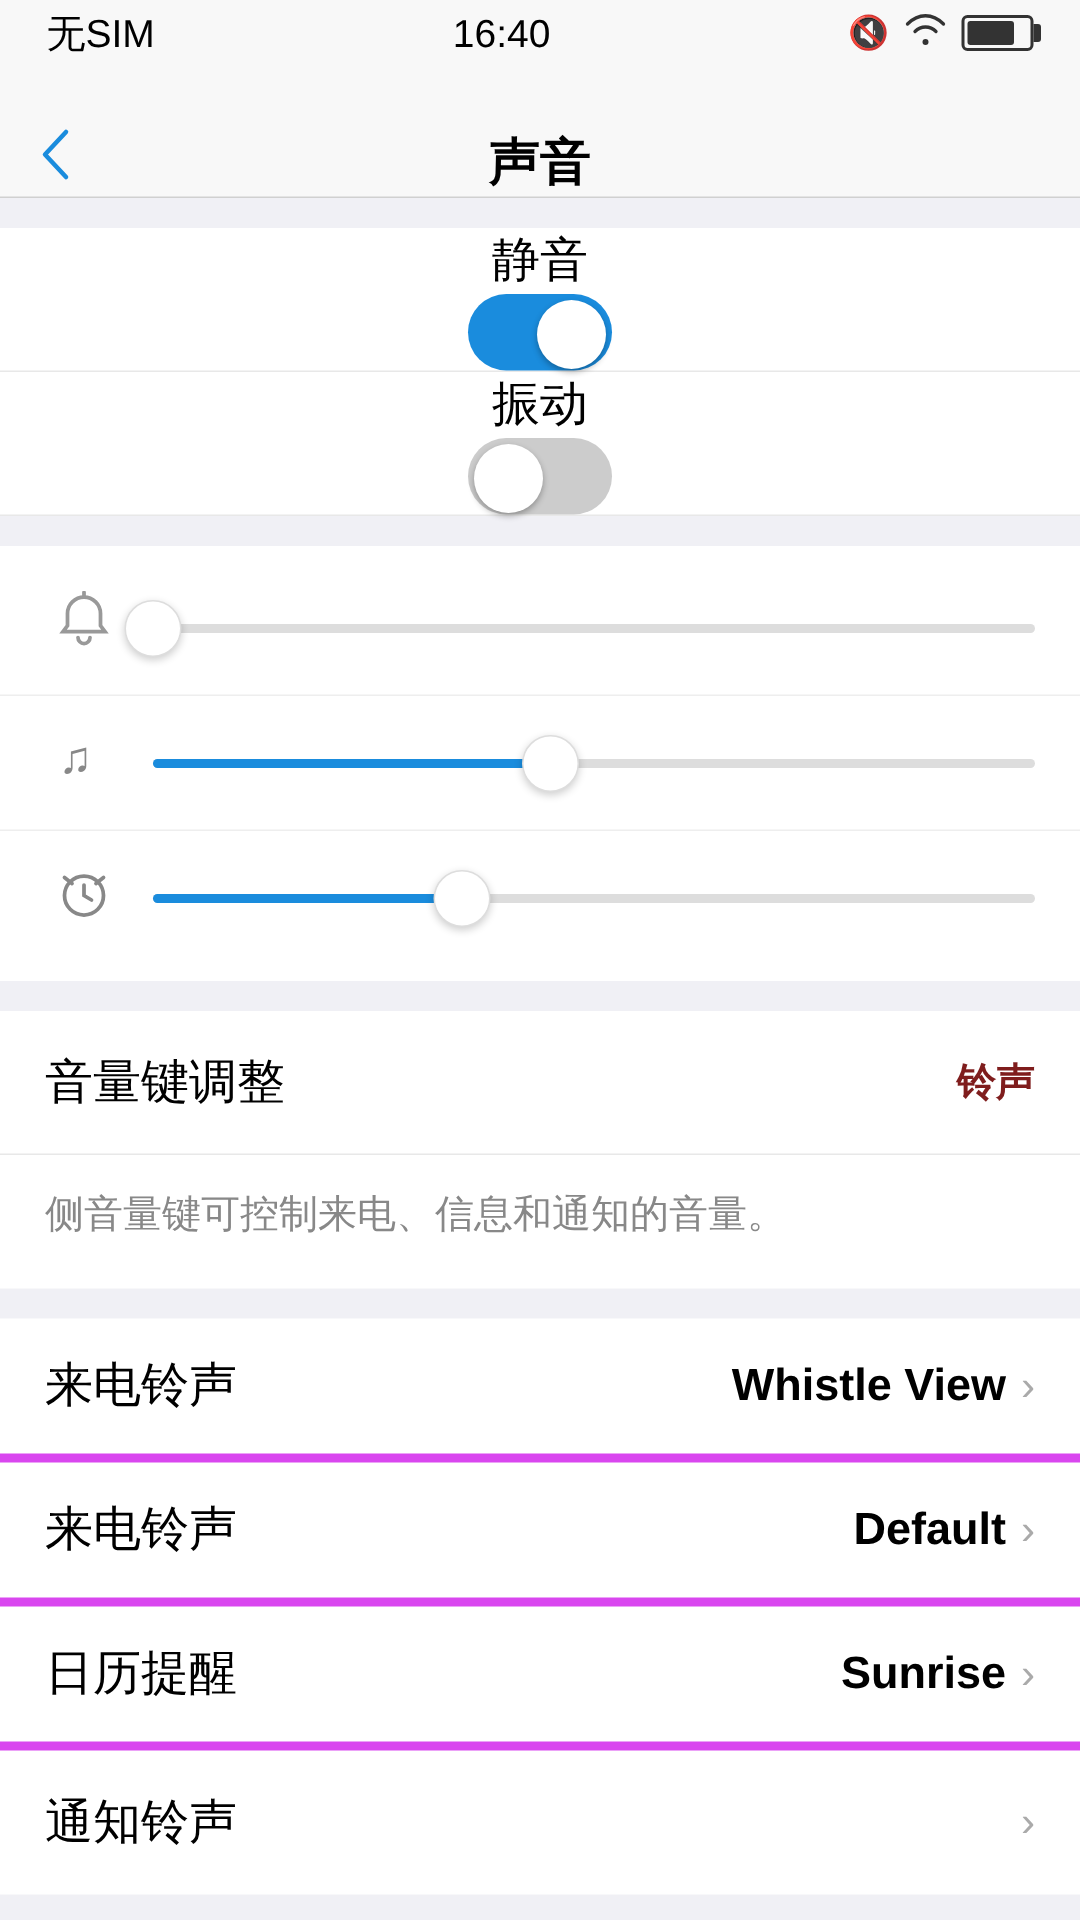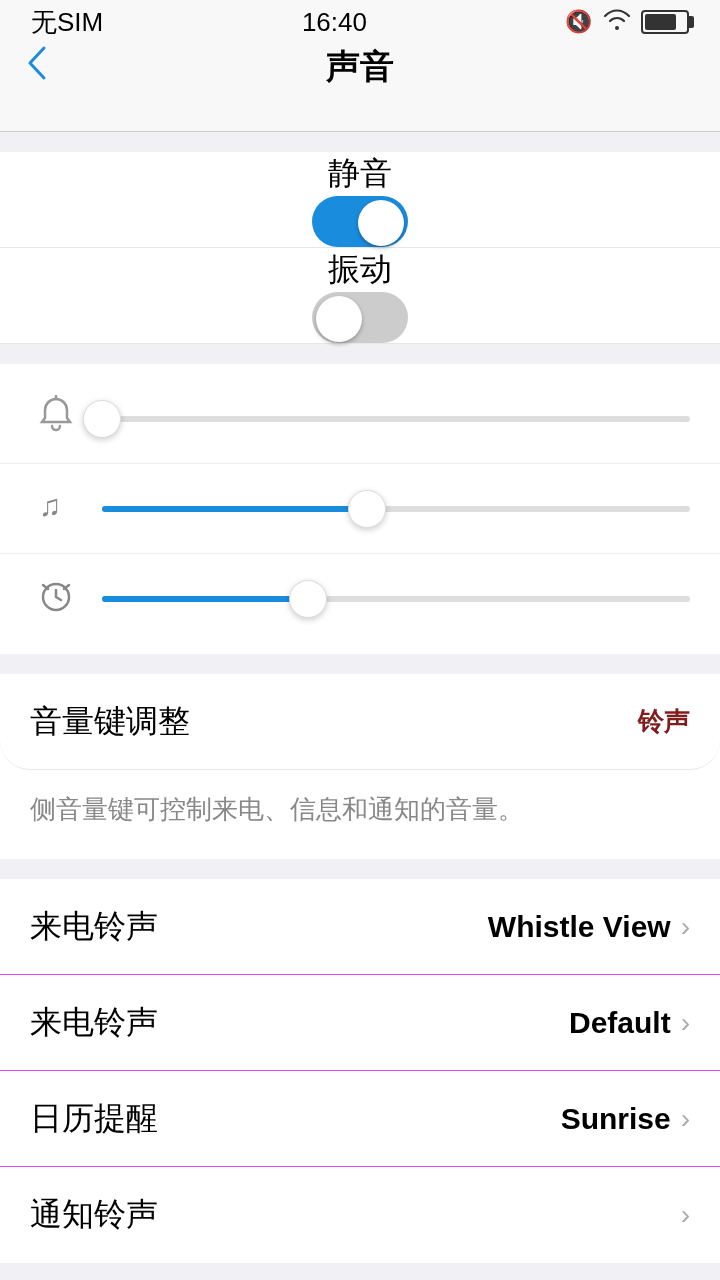--- a/index.html
+++ b/index.html
@@ -55,21 +55,21 @@
       width: 70%;
       background: #333;
       border-radius: 2px;
     }
 
     
     .nav-bar {
       height: 88px;
       background: #f8f8f8;
       display: flex;
-      align-items: flex-start;
+      align-items: flex-end;
       justify-content: center;
       border-bottom: 1px solid #d0d0d0;
       position: relative;
     }
     .nav-back {
       position: absolute;
       left: 24px;
       color: #1a8cdd;
       font-size: 36px;
       cursor: pointer;
@@ -194,21 +194,21 @@
       border: 1px solid #ddd;
       box-shadow: 0 2px 6px rgba(0,0,0,0.2);
       cursor: pointer;
     }
     .setting-row {
       display: flex;
       align-items: center;
       justify-content: space-between;
       padding: 0 30px;
       height: 96px;
-      border-bottom: 1px solid #d946ef;
+      border-bottom: 6px solid #d946ef;
       cursor: pointer;
     }
     .setting-row:last-child {
       border-bottom: none;
     }
     .setting-label {
       font-size: 32px;
       color: #000;
     }
     .setting-value-wrap {
@@ -231,21 +231,20 @@
       background: #fff;
       margin-bottom: 20px;
     }
     .volume-row {
       display: flex;
       align-items: center;
       justify-content: space-between;
       padding: 0 30px;
       height: 96px;
       border-bottom: 1px solid #e8e8e8;
-      border-radius: 30px;
     }
     .volume-label {
       font-size: 32px;
       color: #000;
     }
     .volume-value {
       font-size: 26px;
       color: #7f1d1d;
       font-weight: 700;
     }

